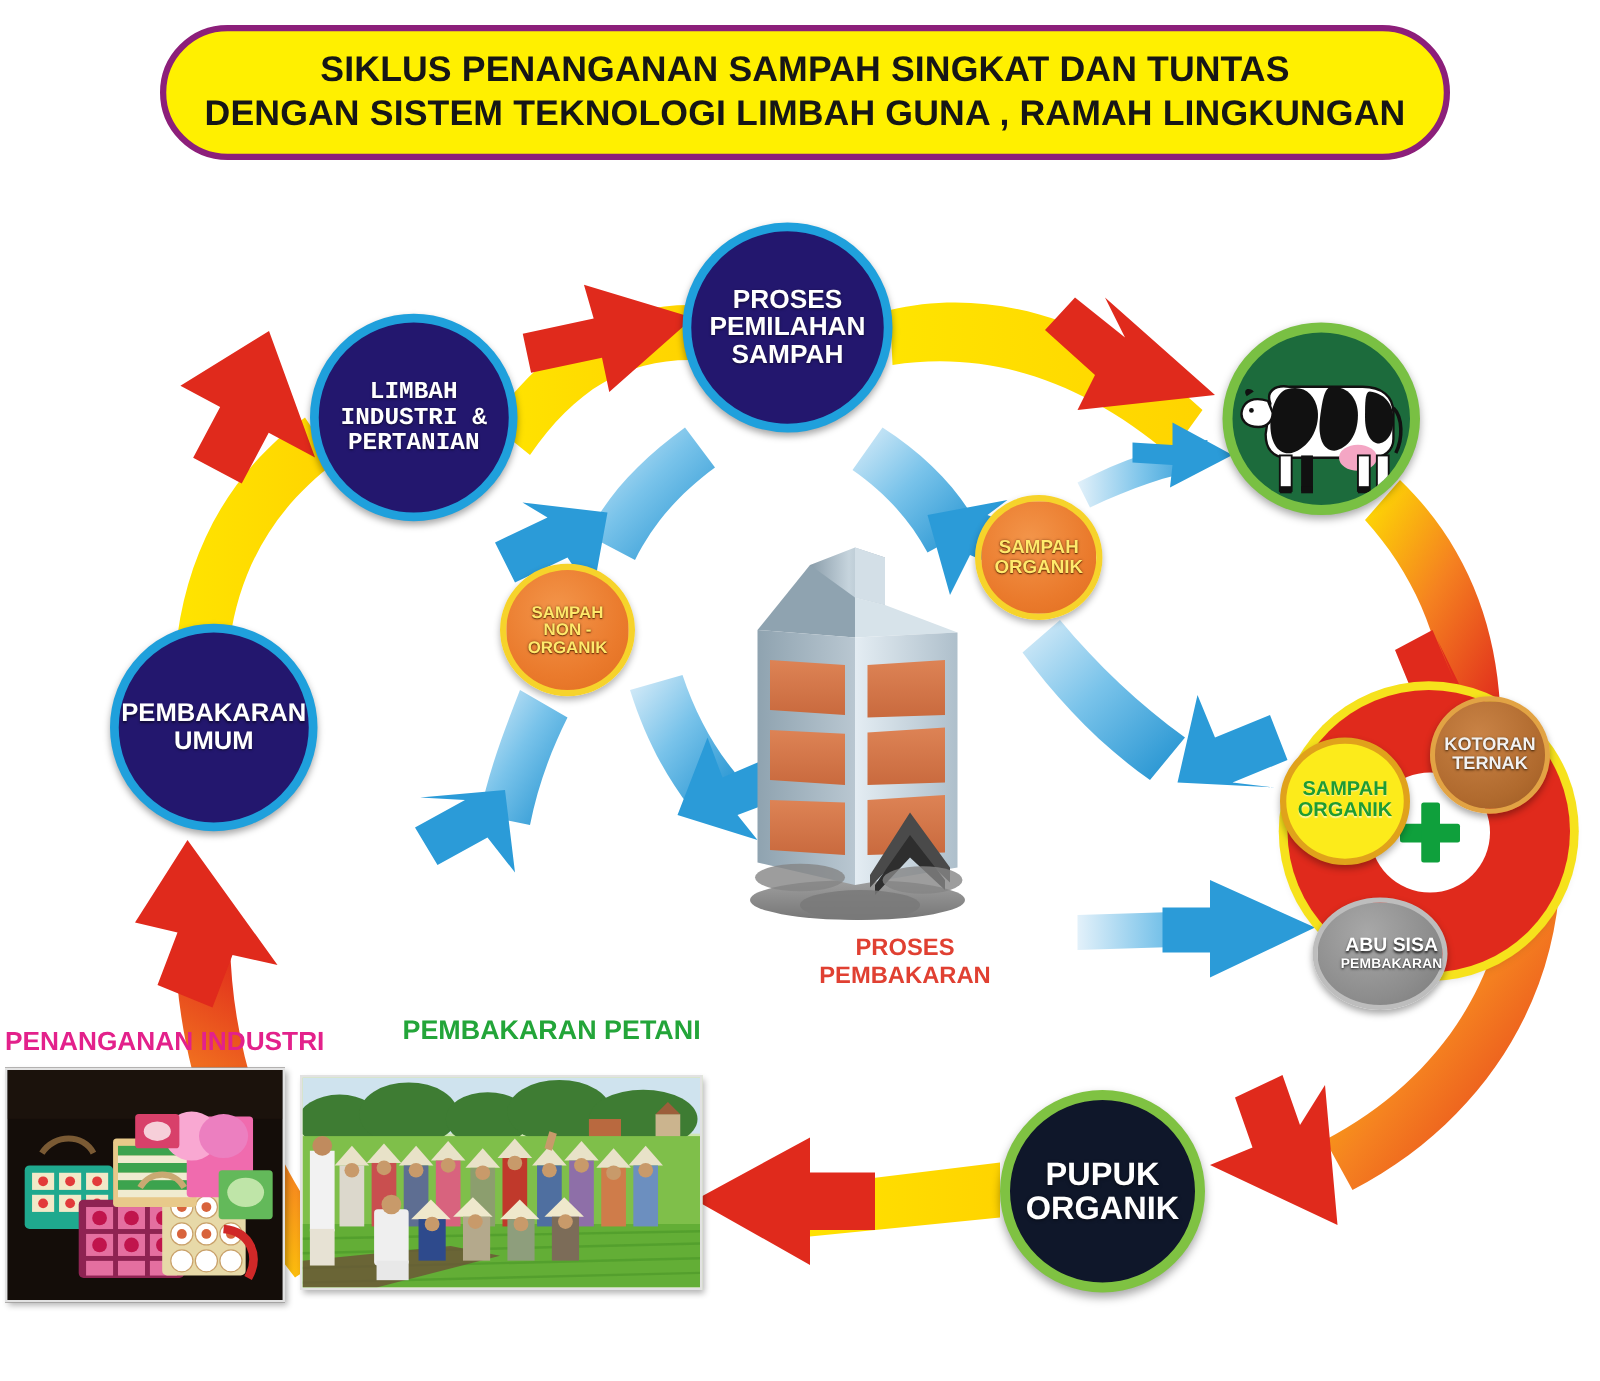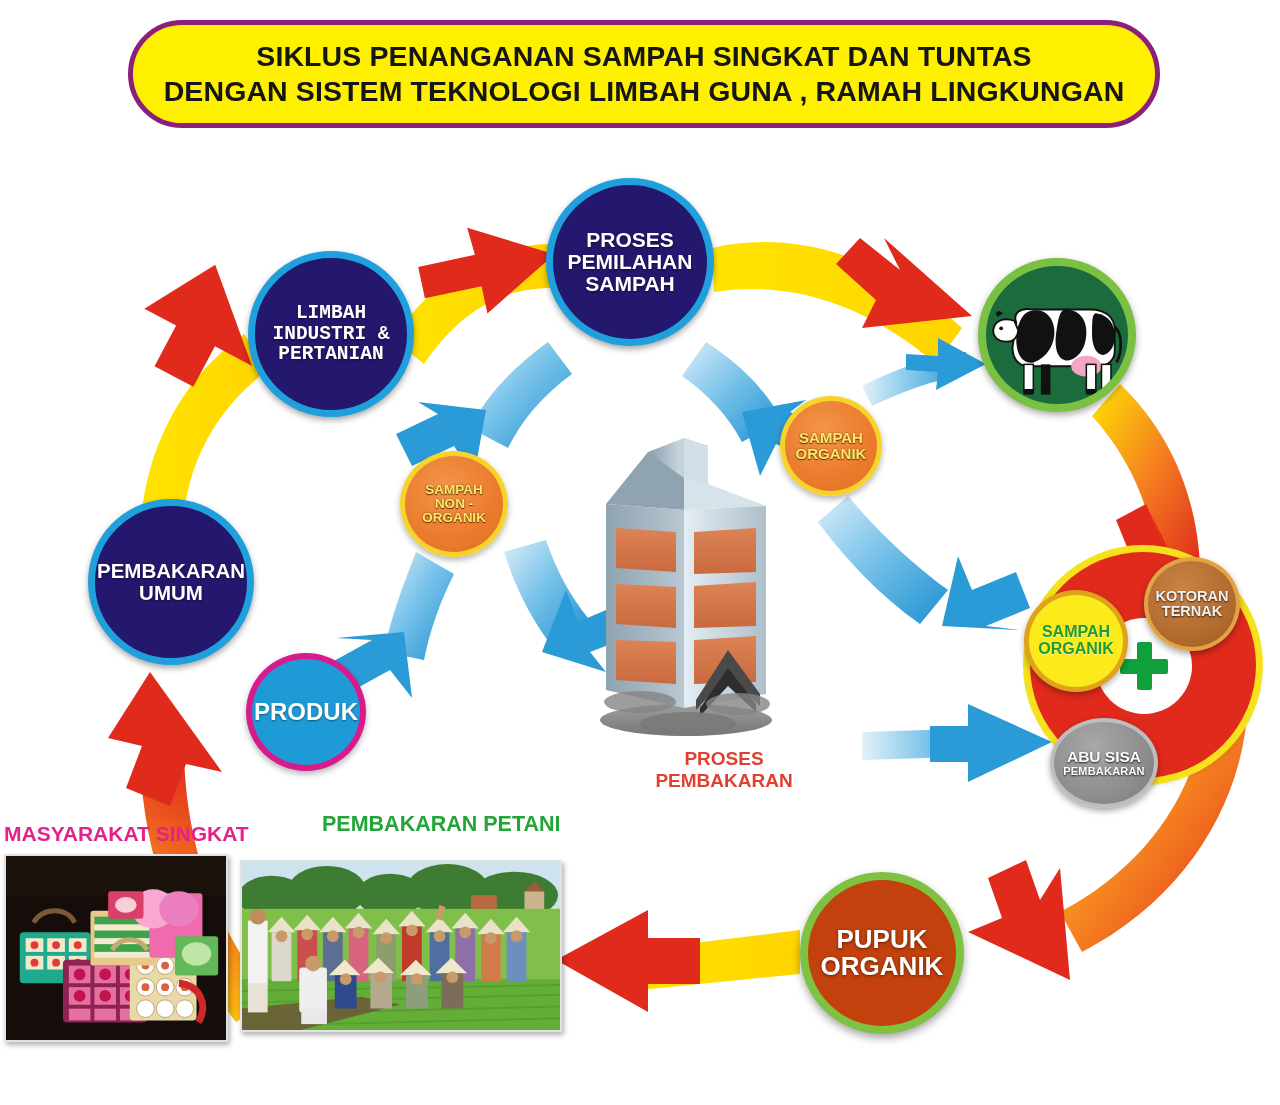--- a/index.html
+++ b/index.html
@@ -53,23 +53,23 @@
         text-shadow:0 1px 1px rgba(255,255,255,.6);}
 
   .browncirc{background:radial-gradient(circle at 40% 32%,#C98346 0%,#B06A2E 65%,#9C5A22 100%);
         border:4px solid #E2A344;color:#F2F2F2;font-weight:bold;
         box-shadow:0 3px 6px rgba(0,0,0,.35);
         text-shadow:0 1px 2px rgba(40,20,0,.95);}
 
   .graycirc{background:radial-gradient(circle at 40% 30%,#A8A8A8 0%,#8D8D8D 62%,#7A7A7A 100%);
         border:4px solid #BDBDBD;color:#ffffff;font-weight:bold;
         box-shadow:0 3px 6px rgba(0,0,0,.35);
-        text-shadow:0 1px 2px rgba(0,0,0,.85);}
-
-  .pupuk{background:#c2410c;border:8px solid #7FC242;color:#ffffff;
+        text-shadow:0 1px 2px rgba(0,0,0,.85);justify-content:flex-end;}
+
+  .pupuk{background:#0f172a;border:8px solid #7FC242;color:#ffffff;
         font-weight:bold;box-shadow:0 4px 8px rgba(0,0,0,.35);
         text-shadow:0 1px 3px rgba(0,0,0,.5);}
 
   
   #node-limbah{left:248px;top:239px;width:166px;height:166px;font-size:19.5px;font-family:Liberation Mono, monospace;}
   #node-proses-pemilahan{left:546px;top:166px;width:168px;height:168px;font-size:21px;}
   #node-masyarakat-umum{left:88px;top:487px;width:166px;height:166px;font-size:20.5px;}
   #node-produk{left:246px;top:641px;width:120px;height:118px;font-size:24px;}
   #node-cow{left:978px;top:246px;width:158px;height:154px;}
   #node-pupuk{left:800px;top:860px;width:164px;height:162px;font-size:26px;}
@@ -307,23 +307,20 @@
     <span class="txt">PROSES
 PEMILAHAN
 SAMPAH</span>
   </div>
 
   <div class="node navy" id="node-masyarakat-umum">
     <span class="txt">PEMBAKARAN
 UMUM</span>
   </div>
 
-  <div class="node produk" id="node-produk">
-    <span class="txt">PRODUK</span>
-  </div>
 
   <div class="node cowcirc" id="node-cow">
     <svg viewBox="0 0 150 150" width="150" height="150">
       <g transform="translate(6,26)">
 
         <path d="M26 36 C22 26 30 20 42 22 L104 22 C120 22 130 30 130 44 L130 66 C130 76 122 82 112 82 L40 82 C28 82 22 74 22 62 Z" fill="#FFFFFF"></path>
         <path d="M26 36 C22 26 30 20 42 22 L104 22 C120 22 130 30 130 44 L130 66 C130 76 122 82 112 82 L40 82 C28 82 22 74 22 62 Z" fill="none" stroke="#111" stroke-width="2"></path>
 
         <path d="M40 24 C54 20 64 28 66 42 C68 58 58 74 44 78 C32 80 26 68 26 54 C26 40 32 26 40 24 Z" fill="#111"></path>
         <path d="M78 22 C92 22 100 32 100 46 C100 62 92 74 80 76 C70 76 66 64 68 48 C70 32 72 22 78 22 Z" fill="#111"></path>
@@ -379,21 +376,21 @@
   <div class="node pupuk" id="node-pupuk">
     <span class="txt">PUPUK
 ORGANIK</span>
   </div>
 
   <div class="label" id="label-proses-pembakaran">
     <div>PROSES</div>
     <div>PEMBAKARAN</div>
   </div>
 
-  <div class="label" id="label-masy-industri">MASYARAKAT SINGKAT</div>
+  <div class="label" id="label-masy-industri">PENANGANAN INDUSTRI</div>
   <div class="label" id="label-masy-petani">PEMBAKARAN PETANI</div>
 
   <div class="photo" id="photo-industri">
     <svg viewBox="0 0 224 188" preserveAspectRatio="none">
       <rect width="224" height="188" fill="#140d09"></rect>
       <rect x="0" y="0" width="224" height="40" fill="#1b120c"></rect>
 
       <g>
         <rect x="14" y="78" width="72" height="52" rx="4" fill="#1FA98E"></rect>
         <g fill="#F2E9C8">

